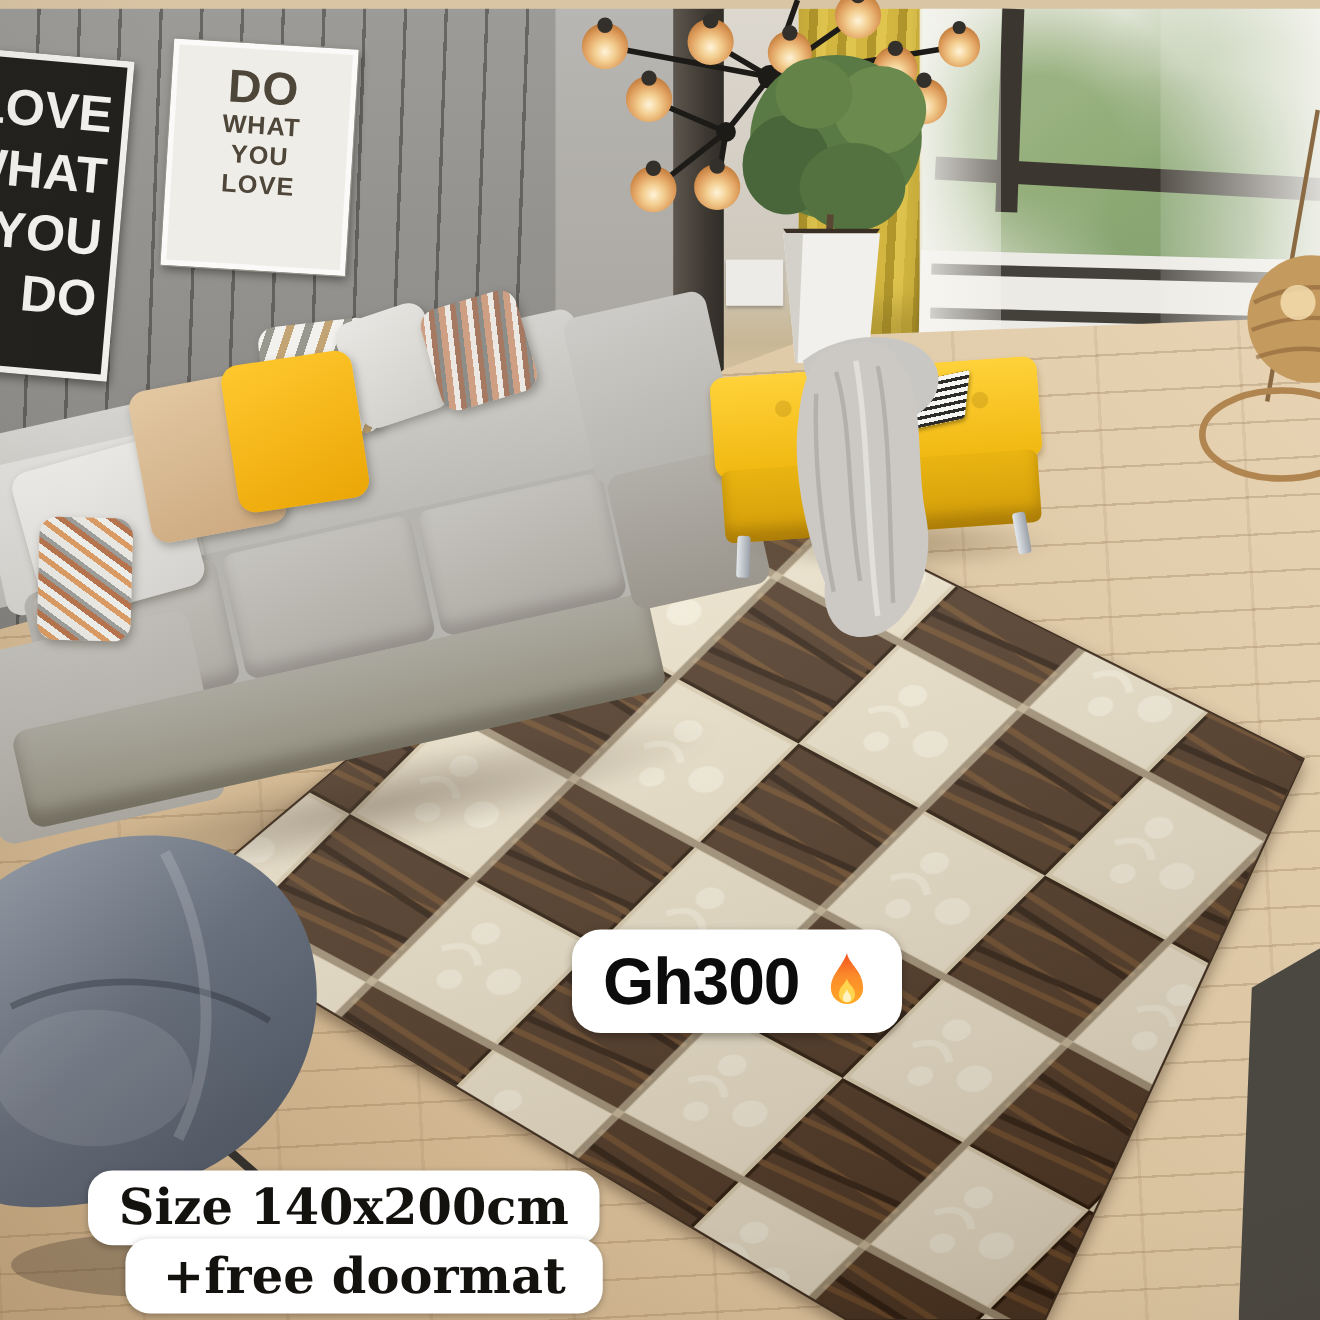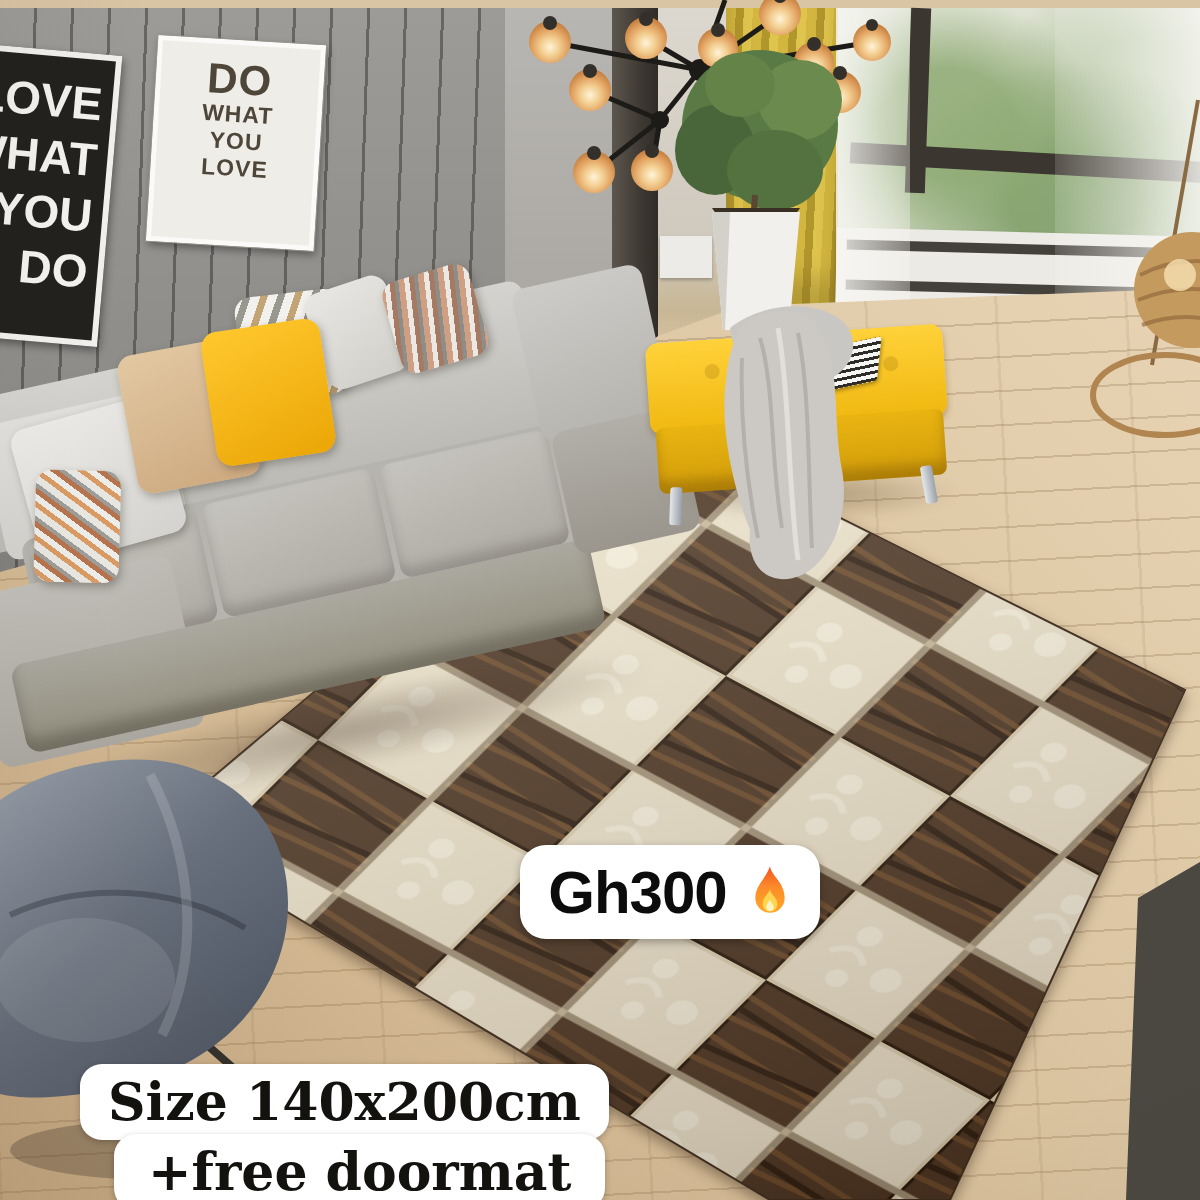--- a/index.html
+++ b/index.html
@@ -112,21 +112,21 @@
   
   .price-tag{left:520px;top:845px;width:300px;height:94px;background:#ffffff;border-radius:26px;
     display:flex;align-items:center;justify-content:center;gap:21px;z-index:60;
     box-shadow:0 3px 8px rgba(0,0,0,.3);}
   .price-text{font-weight:bold;font-size:60px;letter-spacing:-1px;color:#0c0c0c;
     font-family:"Liberation Sans",sans-serif;}
   .flame{width:44px;height:56px;}
   .size-label{left:80px;top:1064px;z-index:60;font-family:"DejaVu Serif","Liberation Serif",serif;
     font-weight:bold;color:#14120f;}
   .size-line{display:table;background:#ffffff;border-radius:22px;padding:8px 28px;
-    font-size:52px;line-height:1.15;box-shadow:0 2px 6px rgba(0,0,0,.25);}
+    font-size:45px;line-height:1.15;box-shadow:0 2px 6px rgba(0,0,0,.25);}
   .size-line.l2{margin-top:-6px;padding:8px 34px;margin-left:34px;}
 
   .vignette{left:0;top:0;width:1200px;height:1200px;pointer-events:none;z-index:55;
     background:radial-gradient(1400px at 70% 30%, rgba(0,0,0,0) 55%, rgba(40,30,20,.16));}
 </style>
 </head>
 <body>
 
 <div class="scene">
 

